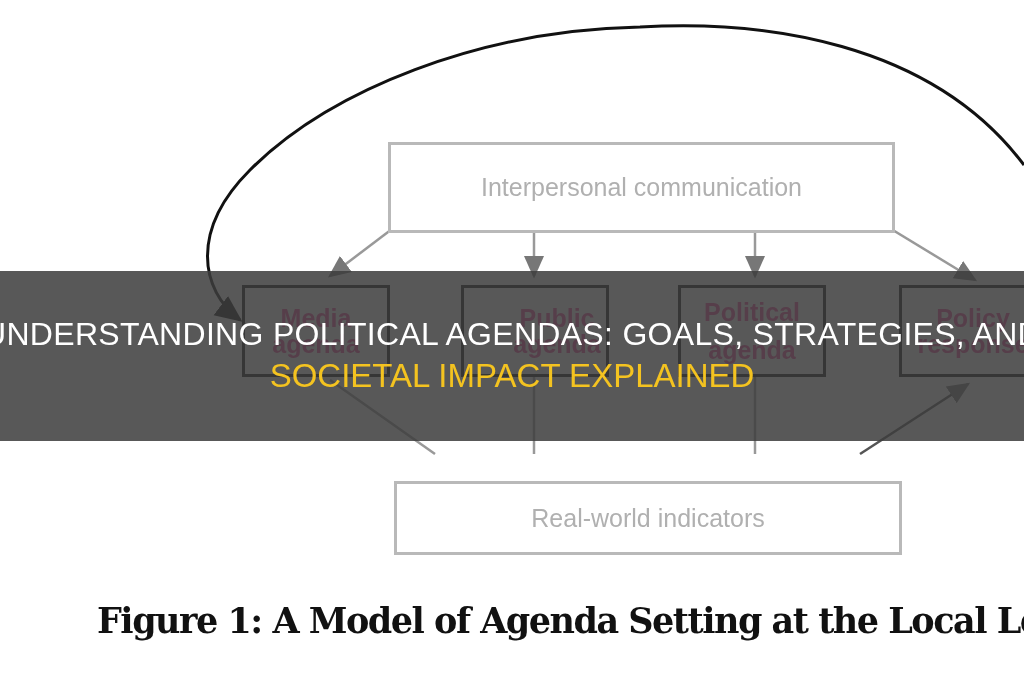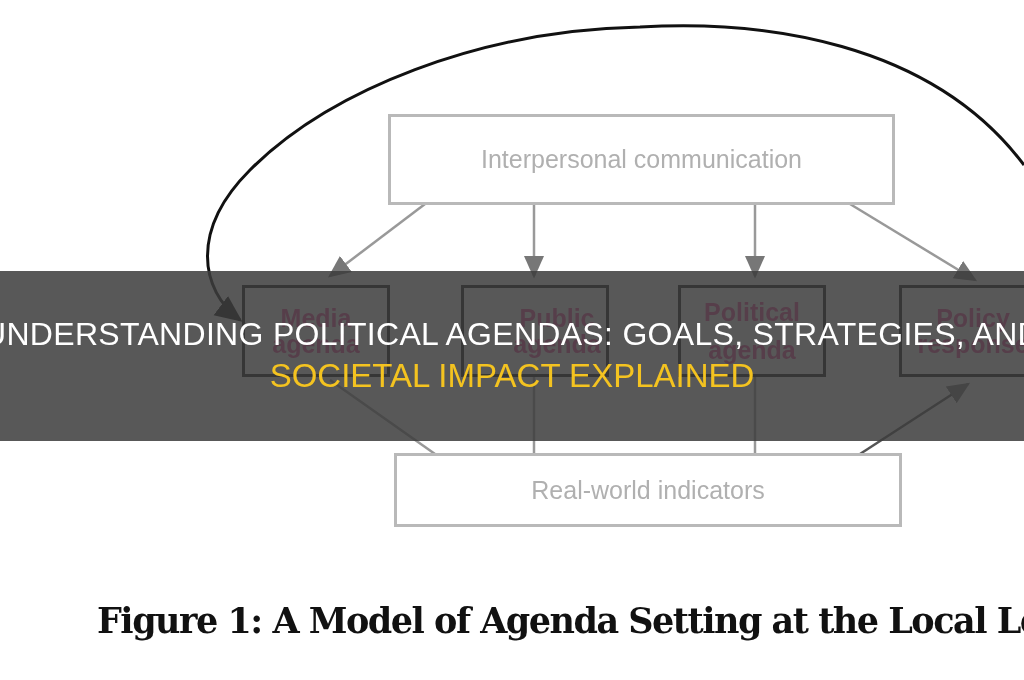--- a/index.html
+++ b/index.html
@@ -1,18 +1,18 @@
 <!DOCTYPE html>
 <html><head>
 <meta charset="utf-8">
 <style>
   html,body{margin:0;padding:0;}
   body{width:1024px;height:680px;overflow:hidden;background:#ffffff;position:relative;font-family:"Liberation Sans",sans-serif;}
   #diagram{position:absolute;left:0;top:0;width:1024px;height:680px;}
-  .box-light{position:absolute;border:3px solid #b9b9b9;background:#fff;box-sizing:border-box;display:flex;align-items:center;justify-content:center;color:#b0b0b0;font-size:25px;font-family:"Liberation Sans",sans-serif;}
+  .box-light{position:absolute;border:3px solid #b9b9b9;background:#fff;box-sizing:border-box;display:flex;align-items:center;justify-content:center;color:#b0b0b0;font-size:25px;font-family:"Liberation Sans",sans-serif;margin-top:28px;}
   .box-dark{position:absolute;border:3px solid #111;background:#fff;box-sizing:border-box;display:flex;flex-direction:column;align-items:center;justify-content:center;color:#ec4899;font-size:25px;font-weight:bold;line-height:26px;text-align:center;font-family:"Liberation Sans",sans-serif;}
   .caption{position:absolute;left:97px;top:600px;font-family:"DejaVu Serif","Liberation Serif",serif;font-weight:bold;font-size:35px;color:#111;white-space:nowrap;letter-spacing:-1.5px;}
   .overlay{position:absolute;left:0;top:271px;width:1024px;height:170px;background:rgba(60,60,60,0.86);display:flex;flex-direction:column;align-items:center;justify-content:center;}
   .title-line1{color:#ffffff;font-size:32px;letter-spacing:0.3px;line-height:40px;white-space:nowrap;}
   .title-line2{color:#f4c320;font-size:33px;line-height:44px;white-space:nowrap;}
 </style>
 </head>
 <body>
 
 <div id="diagram">

